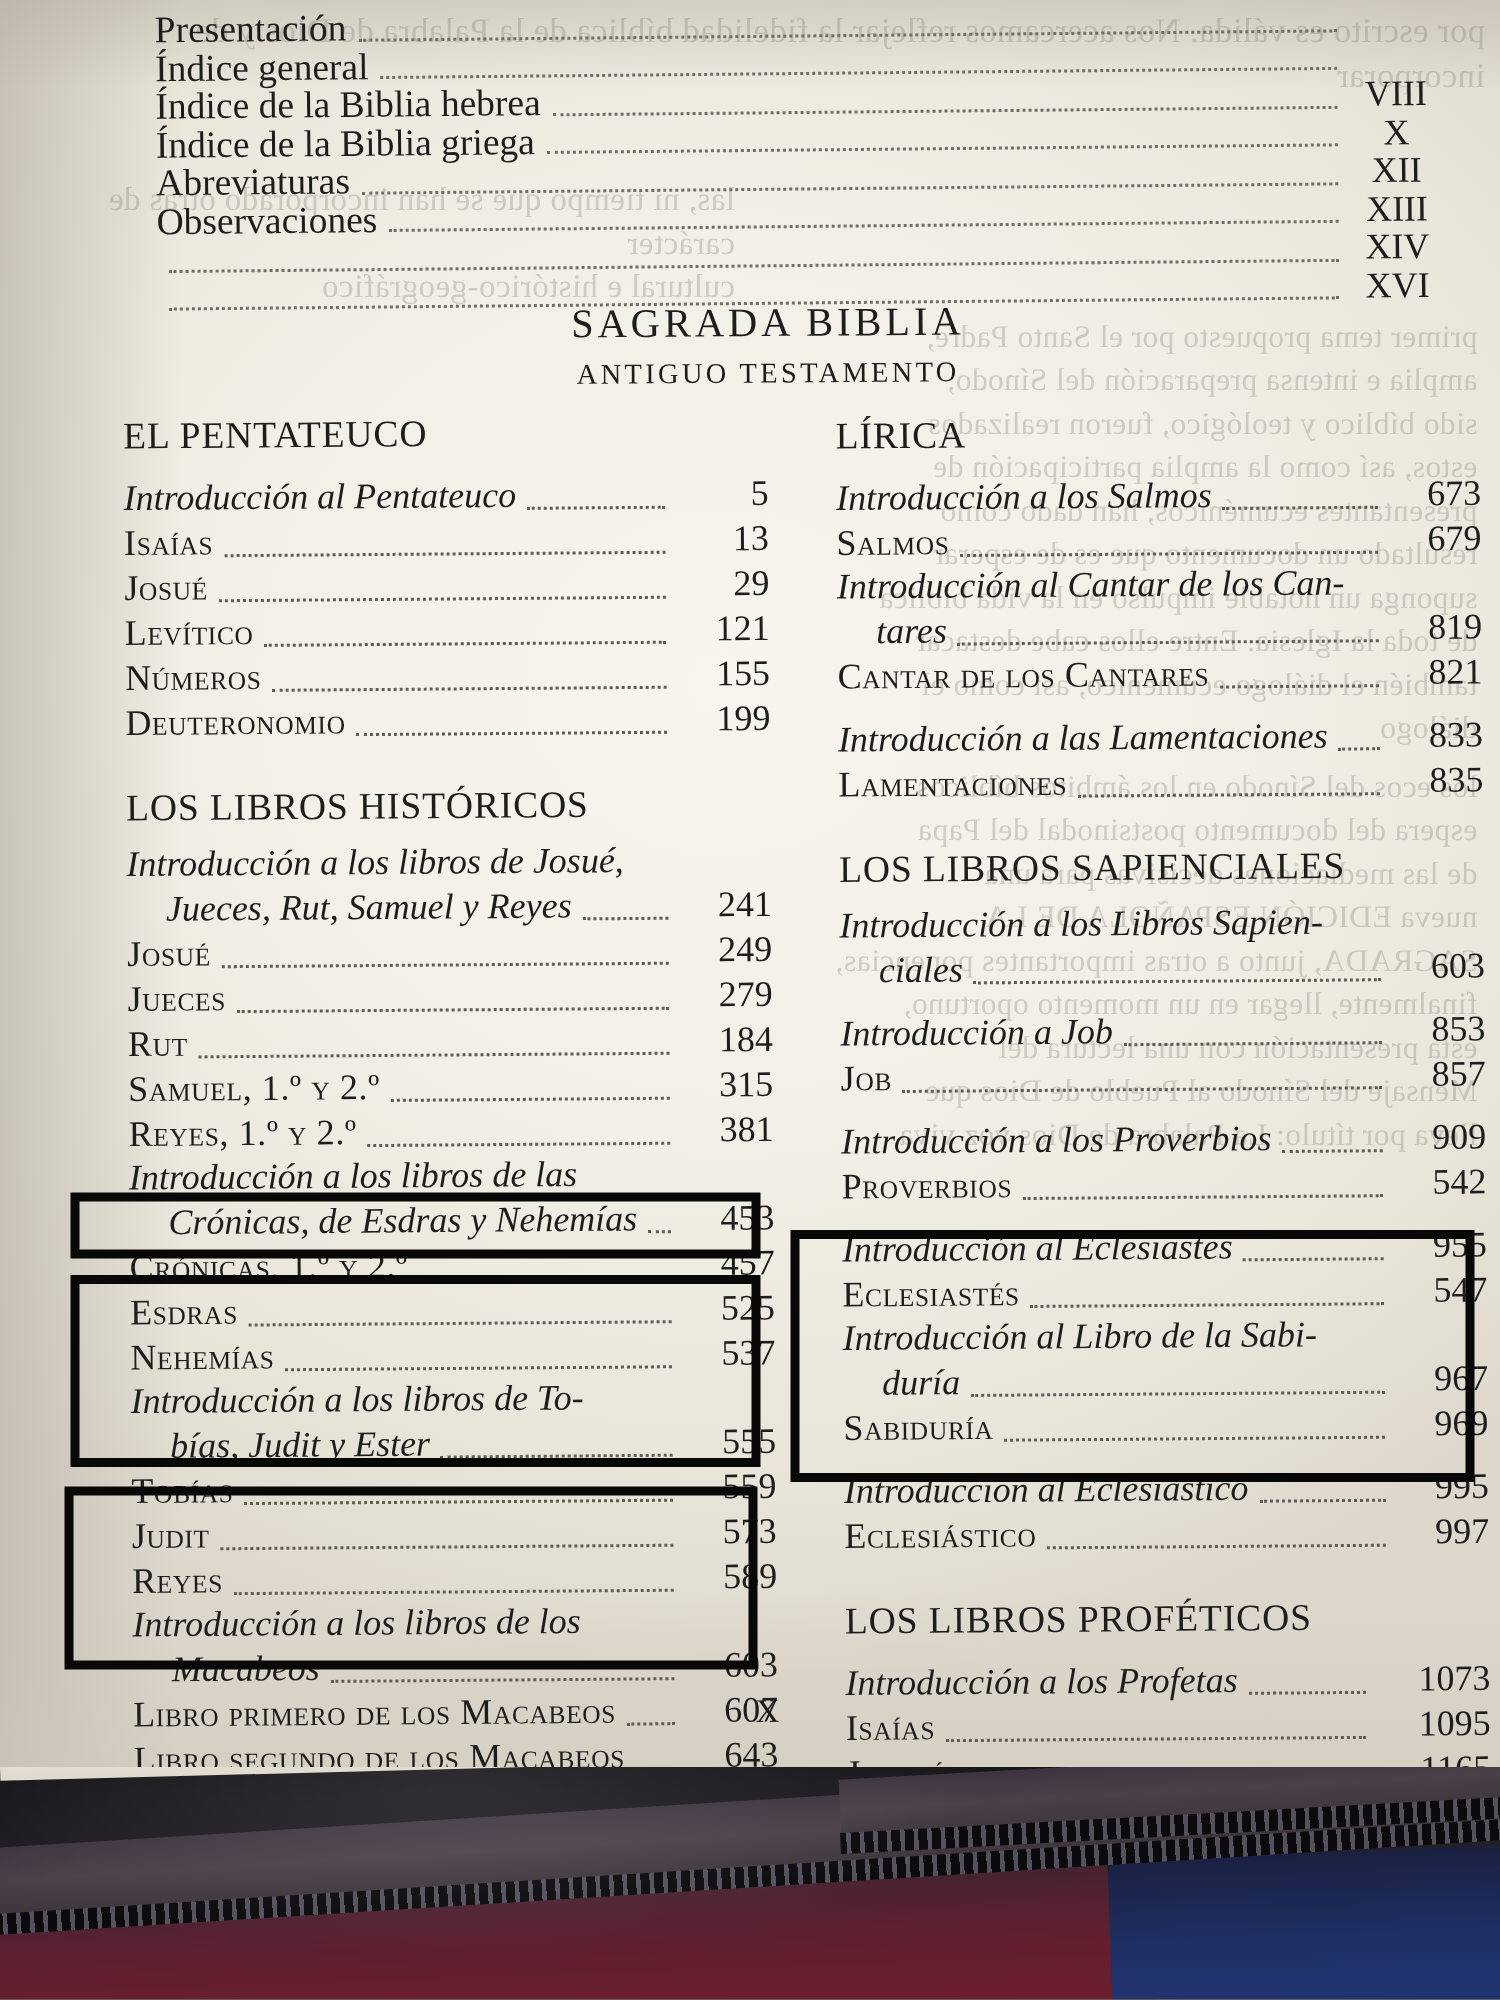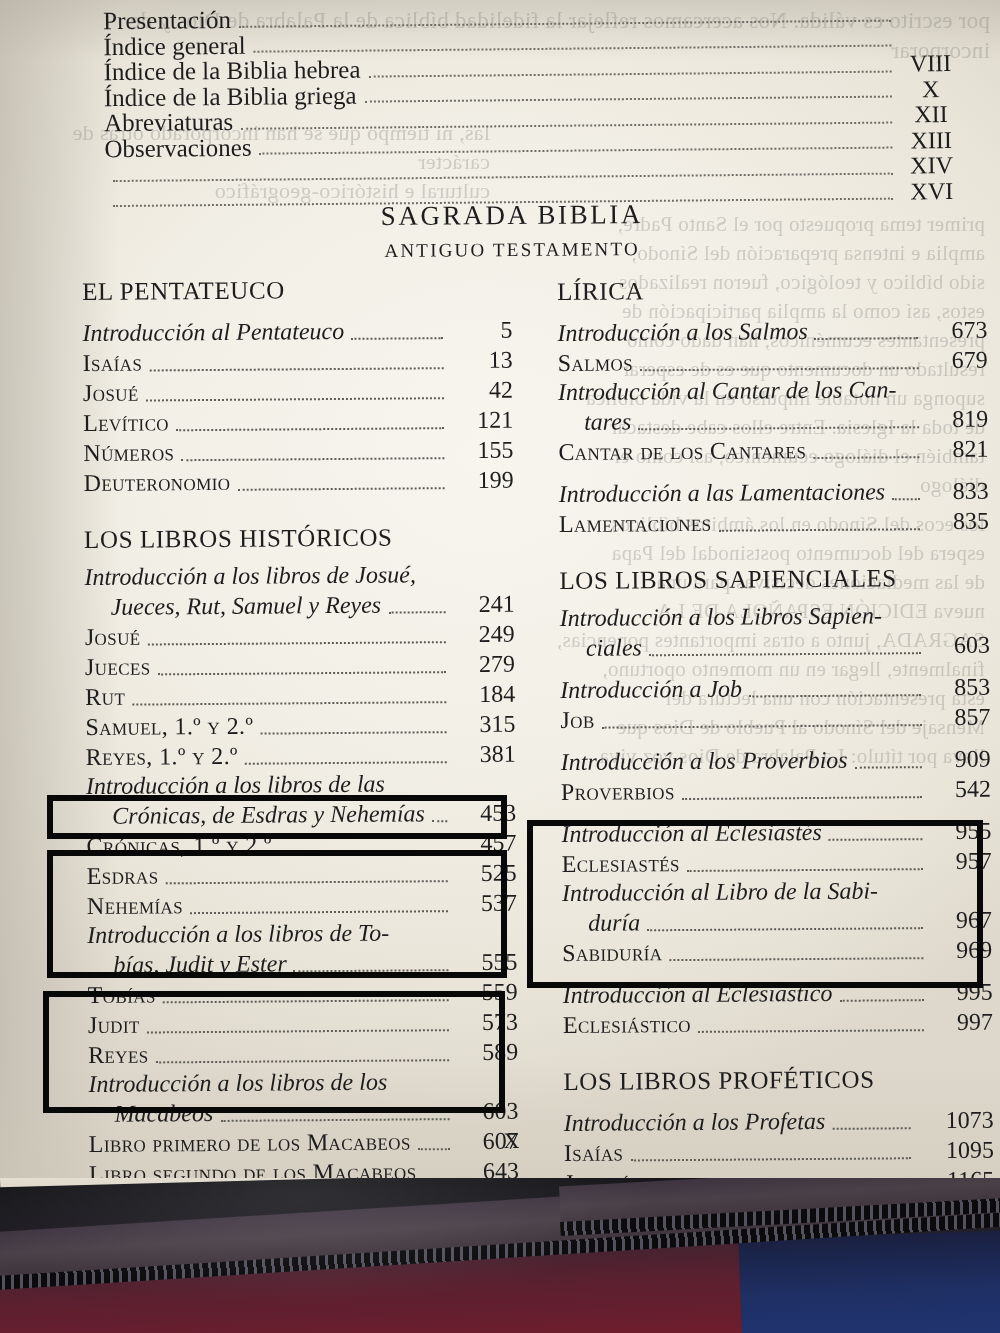--- a/index.html
+++ b/index.html
@@ -325,21 +325,21 @@
           <span class="num">5</span>
         </div>
         <div class="entry">
           <span class="entry-text smallcaps">Isaías</span>
           <span class="dots"></span>
           <span class="num">13</span>
         </div>
         <div class="entry">
           <span class="entry-text smallcaps">Josué</span>
           <span class="dots"></span>
-          <span class="num">42</span>
+          <span class="num">29</span>
         </div>
         <div class="entry">
           <span class="entry-text smallcaps">Levítico</span>
           <span class="dots"></span>
           <span class="num">121</span>
         </div>
         <div class="entry">
           <span class="entry-text smallcaps">Números</span>
           <span class="dots"></span>
           <span class="num">155</span>
@@ -513,21 +513,21 @@
           <span class="num">542</span>
         </div>
         <div class="entry spaced">
           <span class="entry-text italic">Introducción al Eclesiastés</span>
           <span class="dots"></span>
           <span class="num">955</span>
         </div>
         <div class="entry">
           <span class="entry-text smallcaps">Eclesiastés</span>
           <span class="dots"></span>
-          <span class="num">957</span>
+          <span class="num">547</span>
         </div>
         <div class="wrap-entry spaced">
           <div class="wrap-line-1">Introducción al Libro de la Sabi-</div>
           <div class="entry wrap-line-2">
             <span class="entry-text italic">duría</span>
             <span class="dots"></span>
             <span class="num">967</span>
           </div>
         </div>
         <div class="entry">

